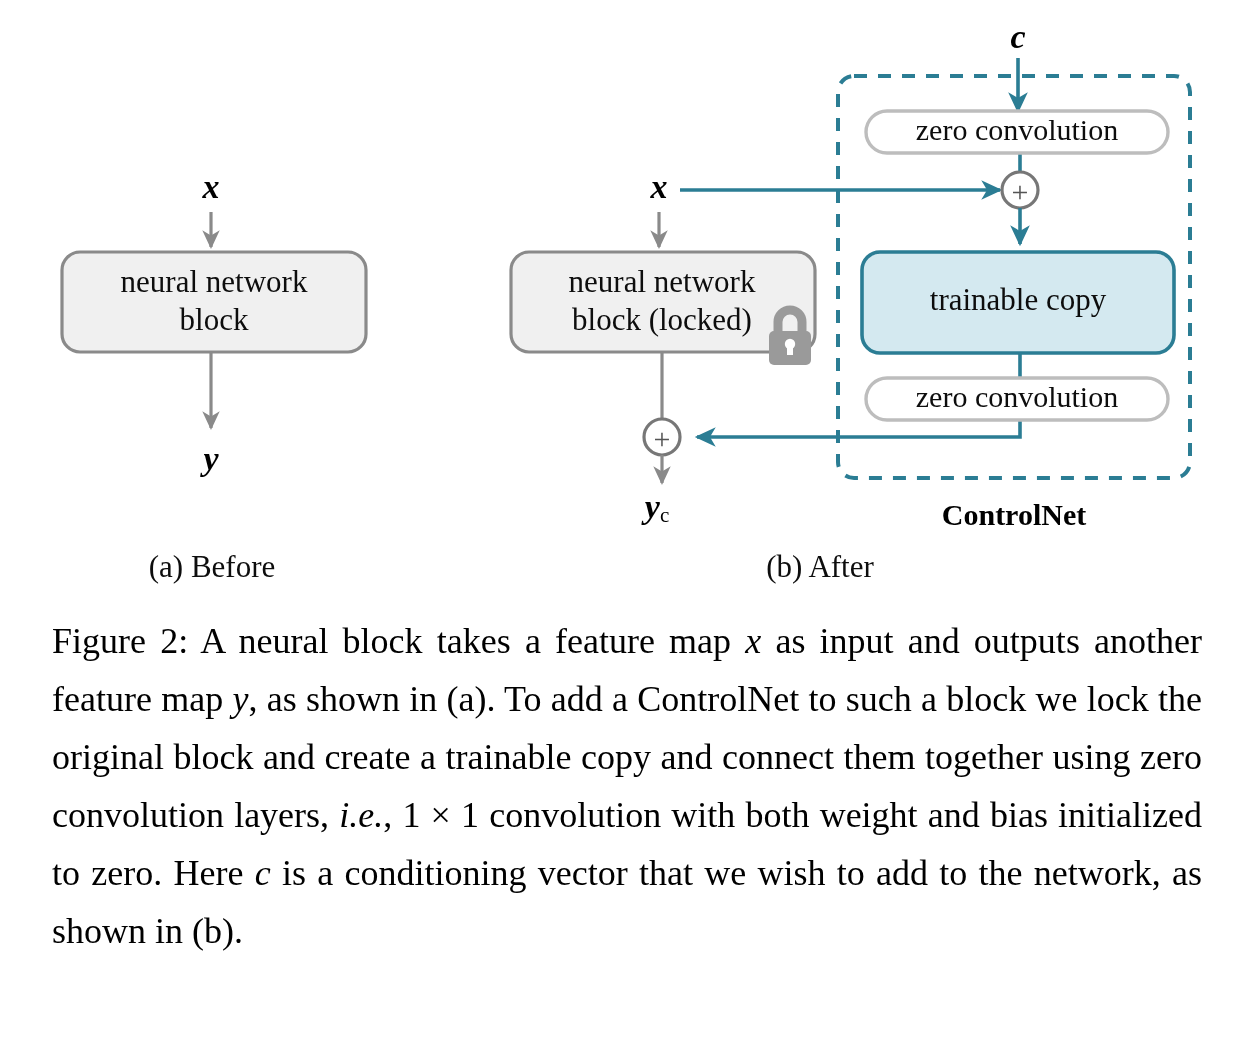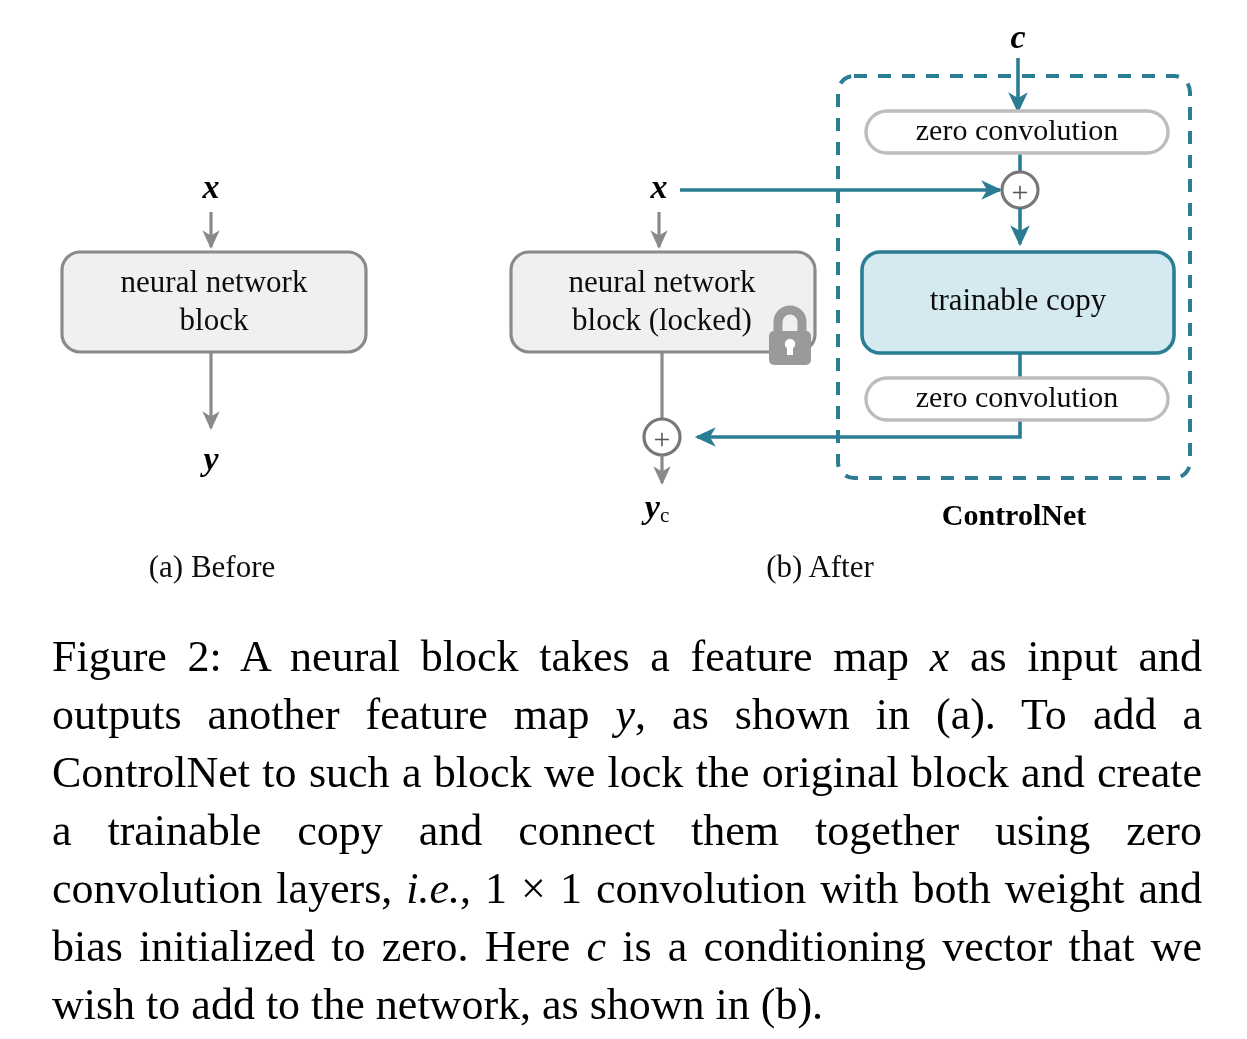--- a/index.html
+++ b/index.html
@@ -78,24 +78,24 @@
     font-family: "Liberation Serif", "DejaVu Serif", serif;
     font-size: 30px;
     fill: #555555;
     text-anchor: middle;
     dominant-baseline: central;
   }
 
   #caption {
     position: absolute;
     left: 52px;
-    top: 628px;
+    top: 612px;
     width: 1150px;
     font-family: "Liberation Serif", "DejaVu Serif", serif;
-    font-size: 44px;
+    font-size: 36px;
     line-height: 58px;
     color: #000000;
     text-align: justify;
     text-justify: inter-word;
   }
   #caption .mathvar {
     font-style: italic;
   }
   #caption .mathemph {
     font-style: italic;

